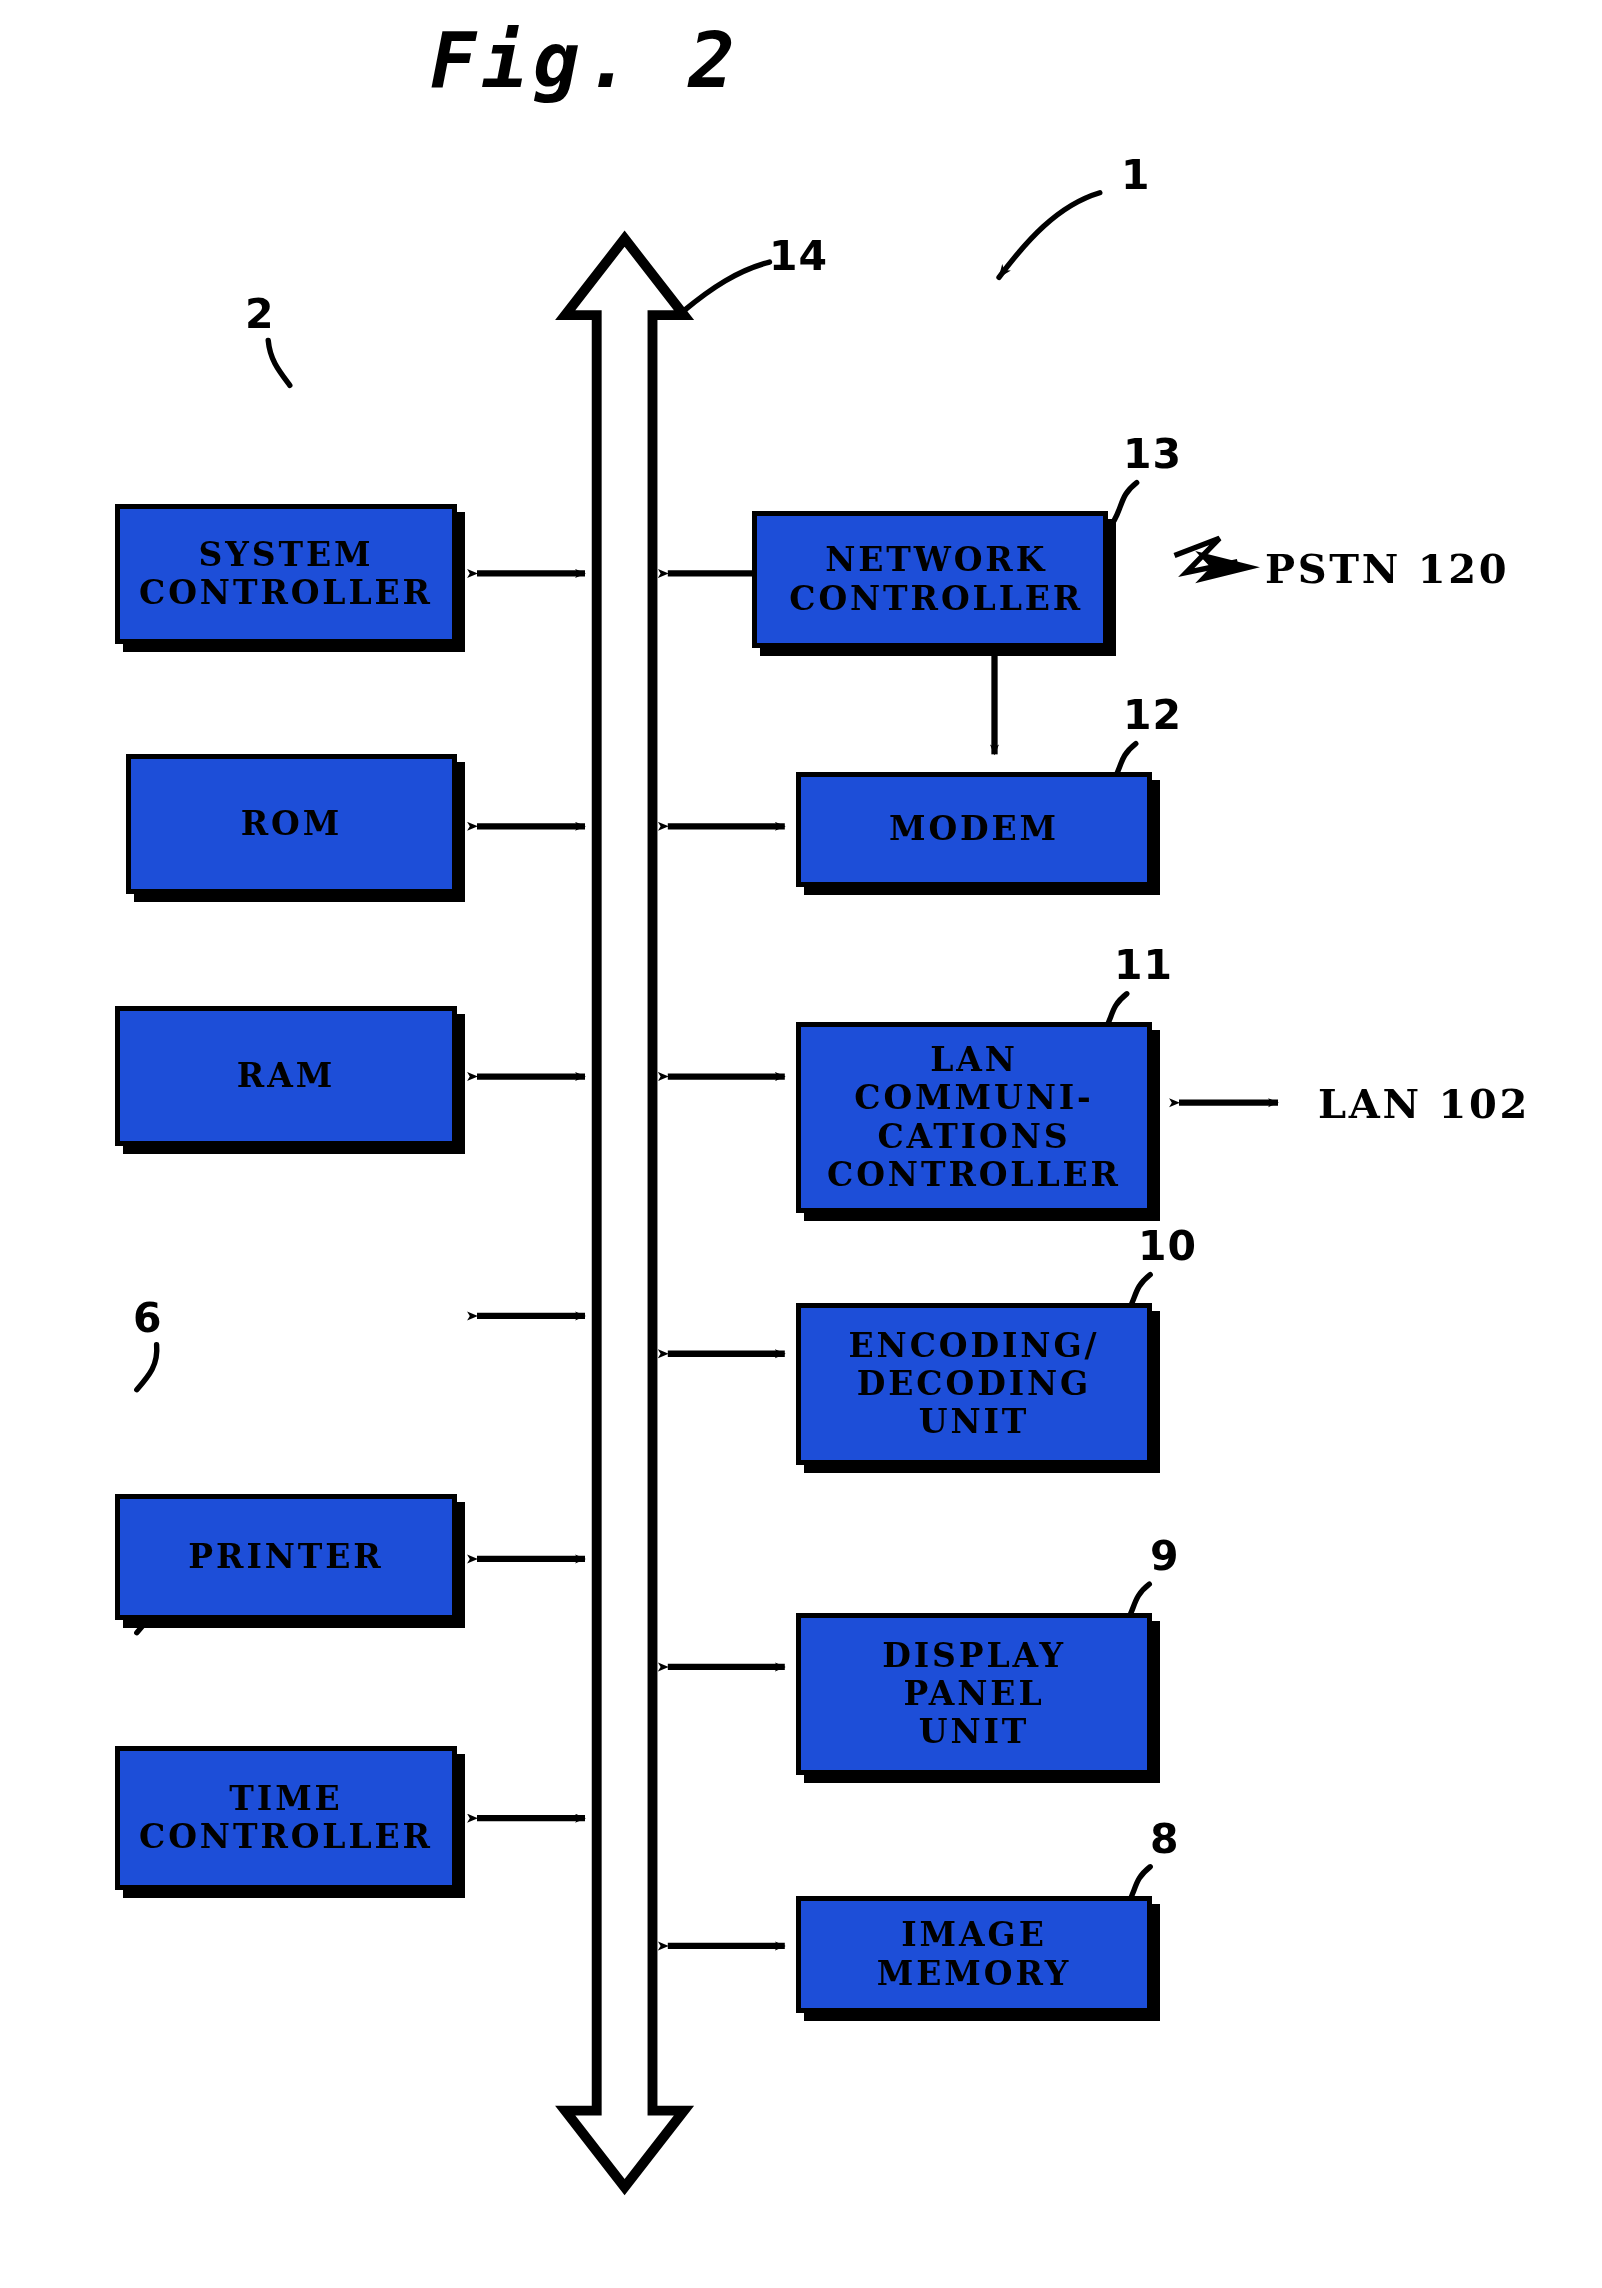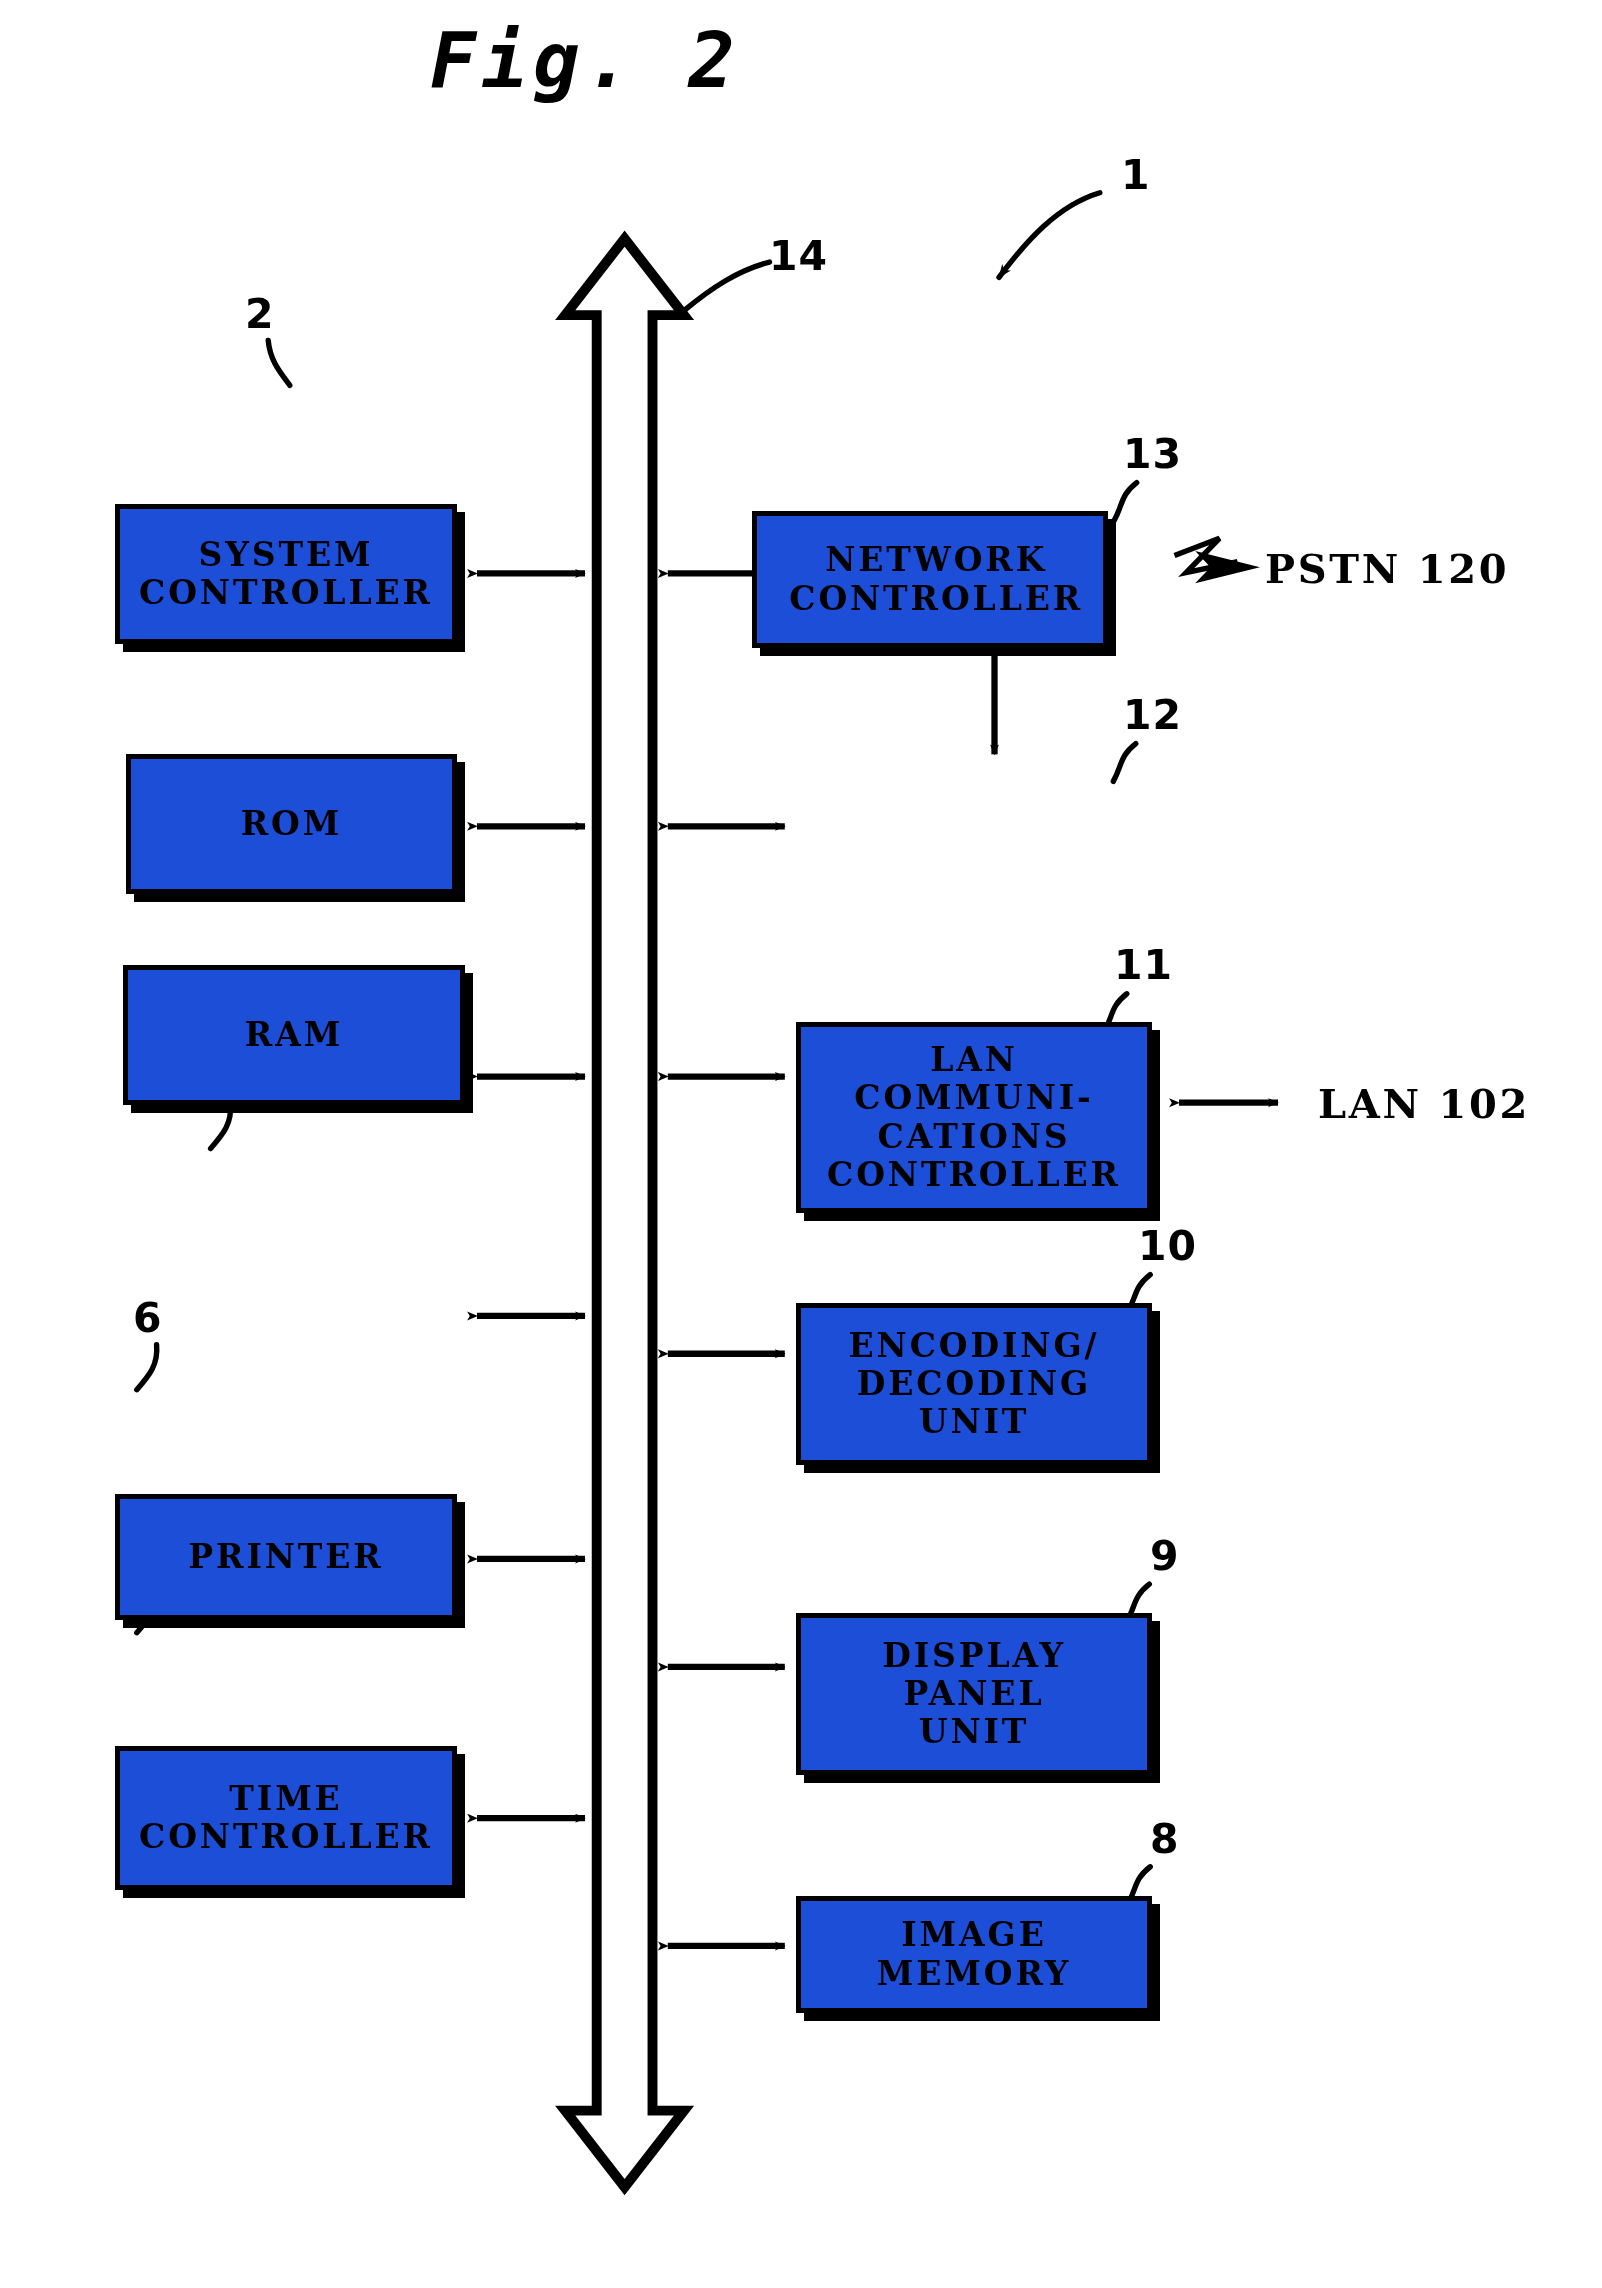--- a/index.html
+++ b/index.html
@@ -179,27 +179,28 @@
   <div class="ref" style="left:1123px; top:430px;">13</div>
   <div class="ref" style="left:1123px; top:691px;">12</div>
   <div class="ref" style="left:1114px; top:941px;">11</div>
   <div class="ref" style="left:1138px; top:1222px;">10</div>
   <div class="ref" style="left:1150px; top:1532px;">9</div>
   <div class="ref" style="left:1150px; top:1815px;">8</div>
 
   <div class="blk" style="left:115px; top:504px;  width:342px; height:140px;">SYSTEM
 CONTROLLER</div>
   <div class="blk" style="left:126px; top:754px;  width:331px; height:140px;">ROM</div>
-  <div class="blk" style="left:115px; top:965px; width:342px; height:140px;margin-left:8px;">RAM</div>
+  <div class="blk" style="left:115px; top:1006px; width:342px; height:140px;">RAM</div>
   <div class="blk" style="left:115px; top:1494px; width:342px; height:126px;">PRINTER</div>
   <div class="blk" style="left:115px; top:1746px; width:342px; height:144px;">TIME
 CONTROLLER</div>
 
   <div class="blk" style="left:752px; top:511px;  width:356px; height:137px;padding-left:16px;">NETWORK
 CONTROLLER</div>
+  <div class="blk" style="left:796px; top:772px;  width:356px; height:115px;">MODEM</div>
   <div class="blk" style="left:796px; top:1022px; width:356px; height:191px;">LAN
 COMMUNI-
 CATIONS
 CONTROLLER</div>
   <div class="blk" style="left:796px; top:1303px; width:356px; height:162px;">ENCODING/
 DECODING
 UNIT</div>
   <div class="blk" style="left:796px; top:1613px; width:356px; height:162px;">DISPLAY
 PANEL
 UNIT</div>

